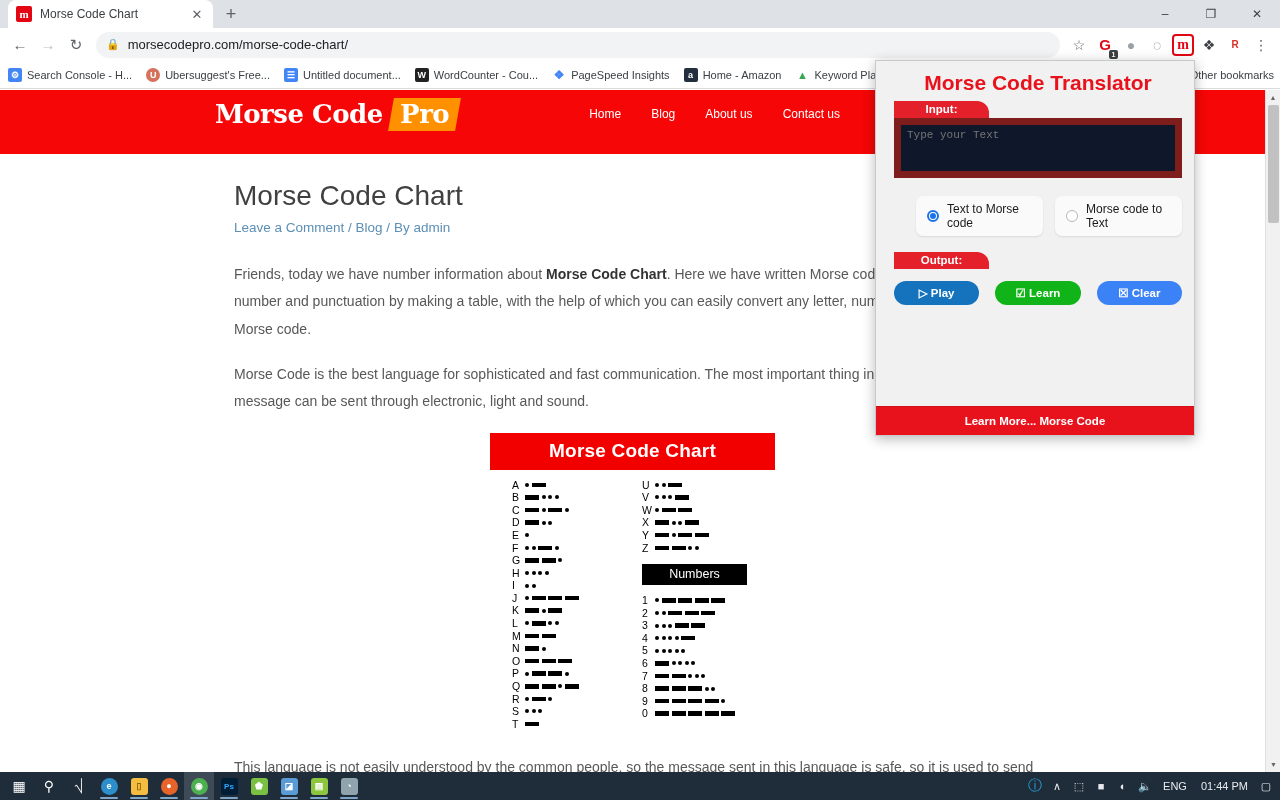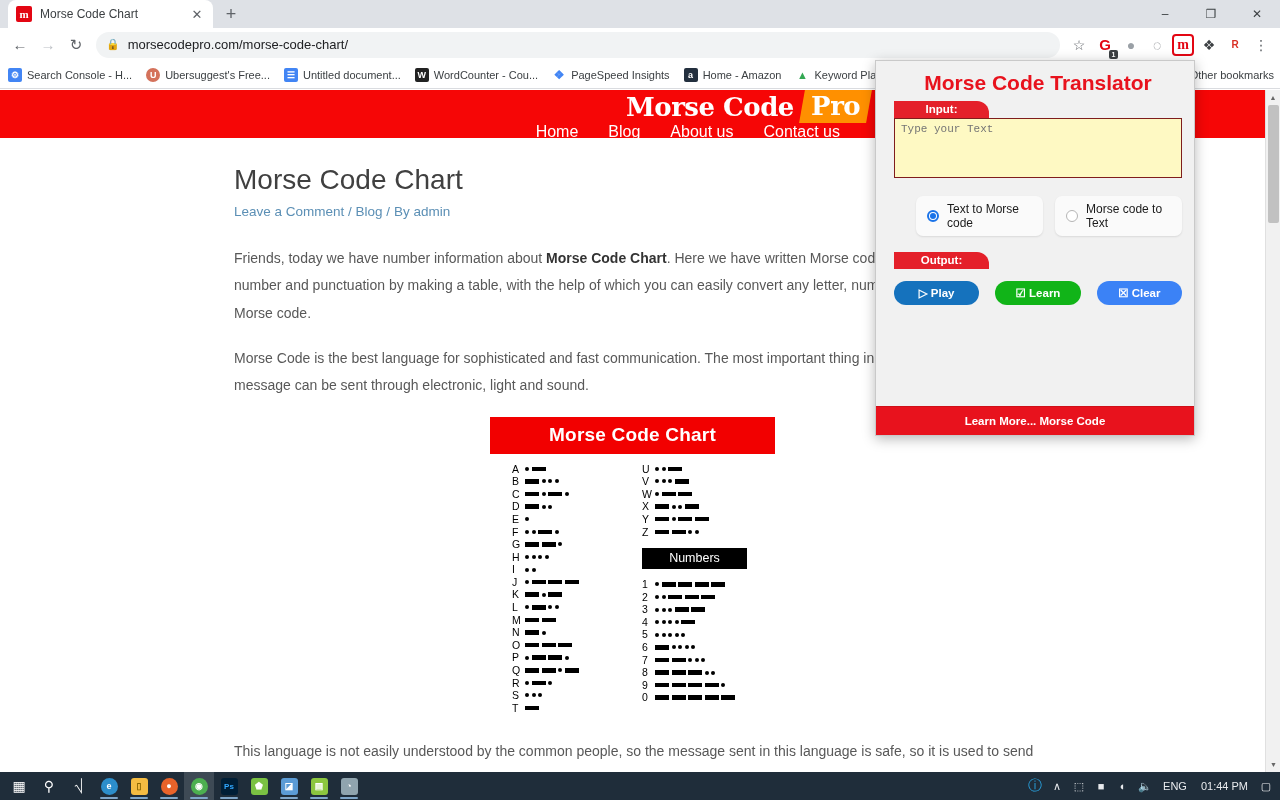--- a/index.html
+++ b/index.html
@@ -106,40 +106,40 @@
     position: absolute; right: 6px; font-size: 11px; color: #3c4043;
     cursor: pointer; background: #fff; padding-left: 6px;
   }
 
   
   .viewport {
     position: absolute; top: 90px; left: 0;
     width: 1280px; height: 682px; background: #fff; overflow: hidden;
   }
   .site-header {
-    height: 48px; background: #f60606;
-    display: flex; align-items: center; padding: 0 0 16px 215px; flex-direction: column;
+    height: 64px; background: #f60606;
+    display: flex; align-items: center; padding: 0 0 16px 215px;
   }
   .logo {
     display: flex; align-items: center;
     font-family: "DejaVu Serif", serif; font-weight: bold;
     font-size: 26px; color: #fff; letter-spacing: -0.5px;
   }
   .logo-pro {
     background: #ff9000; color: #fff; margin-left: 8px;
     padding: 1px 9px 2px 9px;
     transform: skewX(-10deg);
   }
   .logo-pro span { display: inline-block; transform: skewX(10deg); }
   .site-nav {
     margin-left: auto; display: flex; align-items: center;
     padding-right: 440px; gap: 30px;
   }
   .site-nav a {
-    color: #fff; font-size: 16px; text-decoration: none; cursor: pointer;
+    color: #fff; font-size: 12px; text-decoration: none; cursor: pointer;
   }
 
   .content { padding: 26px 0 0 234px; width: 1046px; }
   h1.page-title {
     font-size: 28px; font-weight: 400; color: #404040;
     font-family: "Liberation Sans", sans-serif; margin-bottom: 8px;
   }
   .meta { font-size: 13.5px; color: #5b8fb5; margin-bottom: 26px; }
   .meta a { color: #5b8fb5; text-decoration: none; cursor: pointer; }
   p.body {
@@ -190,21 +190,21 @@
     text-align: center; color: #e8121d; font-size: 21px;
     font-weight: bold; font-family: "Liberation Sans", sans-serif;
     margin-bottom: 6px;
   }
   .field-tag {
     background: #e4202a; color: #fff; font-size: 11.5px; font-weight: bold;
     text-align: center; width: 95px; padding: 2px 0 3px 0;
     border-radius: 0 12px 0 0;
   }
   textarea.ext-area {
-    width: 100%; background: #fef9c3; border: 1px solid #7f1d1d;
+    width: 100%; background: #0f172a; border: 7px solid #7f1d1d;
     font-family: "Liberation Mono", monospace; font-size: 11px;
     color: #888; padding: 4px 6px; resize: none; outline: none;
   }
   .ta-input { height: 60px; }
   .ta-output { height: 82px; }
   .radio-row {
     display: flex; gap: 12px; margin: 14px 0 16px 22px;
   }
   .radio-pill {
     background: #fafafa; border-radius: 7px; padding: 6px 11px;

